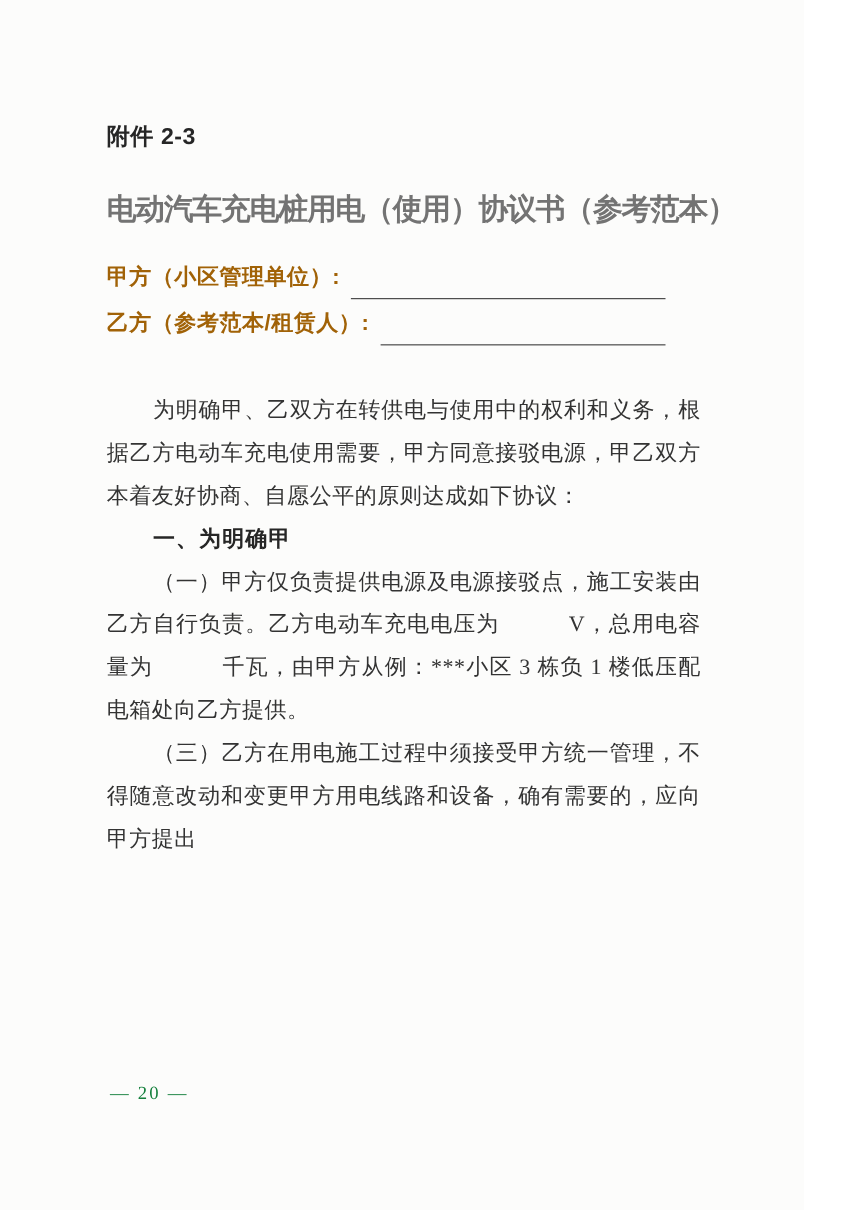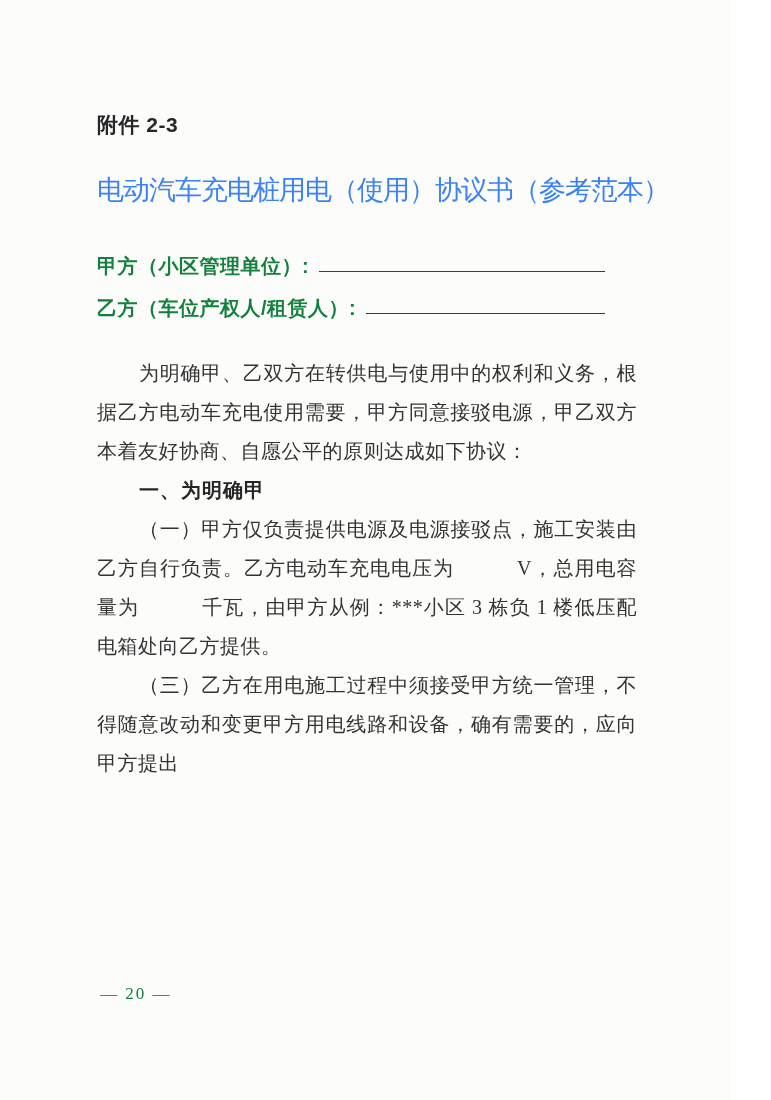--- a/index.html
+++ b/index.html
@@ -20,40 +20,40 @@
     font-family: "Liberation Sans", sans-serif;
     font-weight: 600;
     font-size: 21px;
     line-height: 26px;
     color: #262626;
     letter-spacing: 0.5px;
   }
   .title {
     margin-top: 30px;
     font-family: "Liberation Sans", sans-serif;
-    font-weight: normal;
+    font-weight: bold;
     font-size: 27px;
     line-height: 44px;
     letter-spacing: -1px;
     white-space: nowrap;
-    color: #3b82f6;
+    color: #737373;
   }
   .parties {
     margin-top: 26px;
     margin-right: 32px; 
   }
   .party-row {
     display: flex;
     height: 42px;
-    align-items: flex-end;
+    align-items: flex-start;
     font-family: "Liberation Sans", sans-serif;
     font-weight: bold;
     font-size: 20px;
     letter-spacing: 0.5px;
-    color: #15803d;
+    color: #a16207;
   }
   .blank {
     flex: 1;
     border-bottom: 1.6px solid #3b3b3b;
     min-height: 1px;
   }
   .party-blank {
     align-self: flex-end;
     margin: 0 0 8px 10px;
   }
@@ -107,21 +107,21 @@
     <div class="attachment">附件 2-3</div>
 
     <h1 class="title">电动汽车充电桩用电（使用）协议书（参考范本）</h1>
 
     <div class="parties">
       <div class="party-row">
         <span>甲方（小区管理单位）:</span>
         <span class="blank party-blank"></span>
       </div>
       <div class="party-row">
-        <span>乙方（车位产权人/租赁人）:</span>
+        <span>乙方（参考范本/租赁人）:</span>
         <span class="blank party-blank"></span>
       </div>
     </div>
 
     <div class="main">
       <p class="body-text">为明确甲、乙双方在转供电与使用中的权利和义务，根据乙方电动车充电使用需要，甲方同意接驳电源，甲乙双方本着友好协商、自愿公平的原则达成如下协议：</p>
 
       <div class="heading">一、为明确甲</div>
 
 

